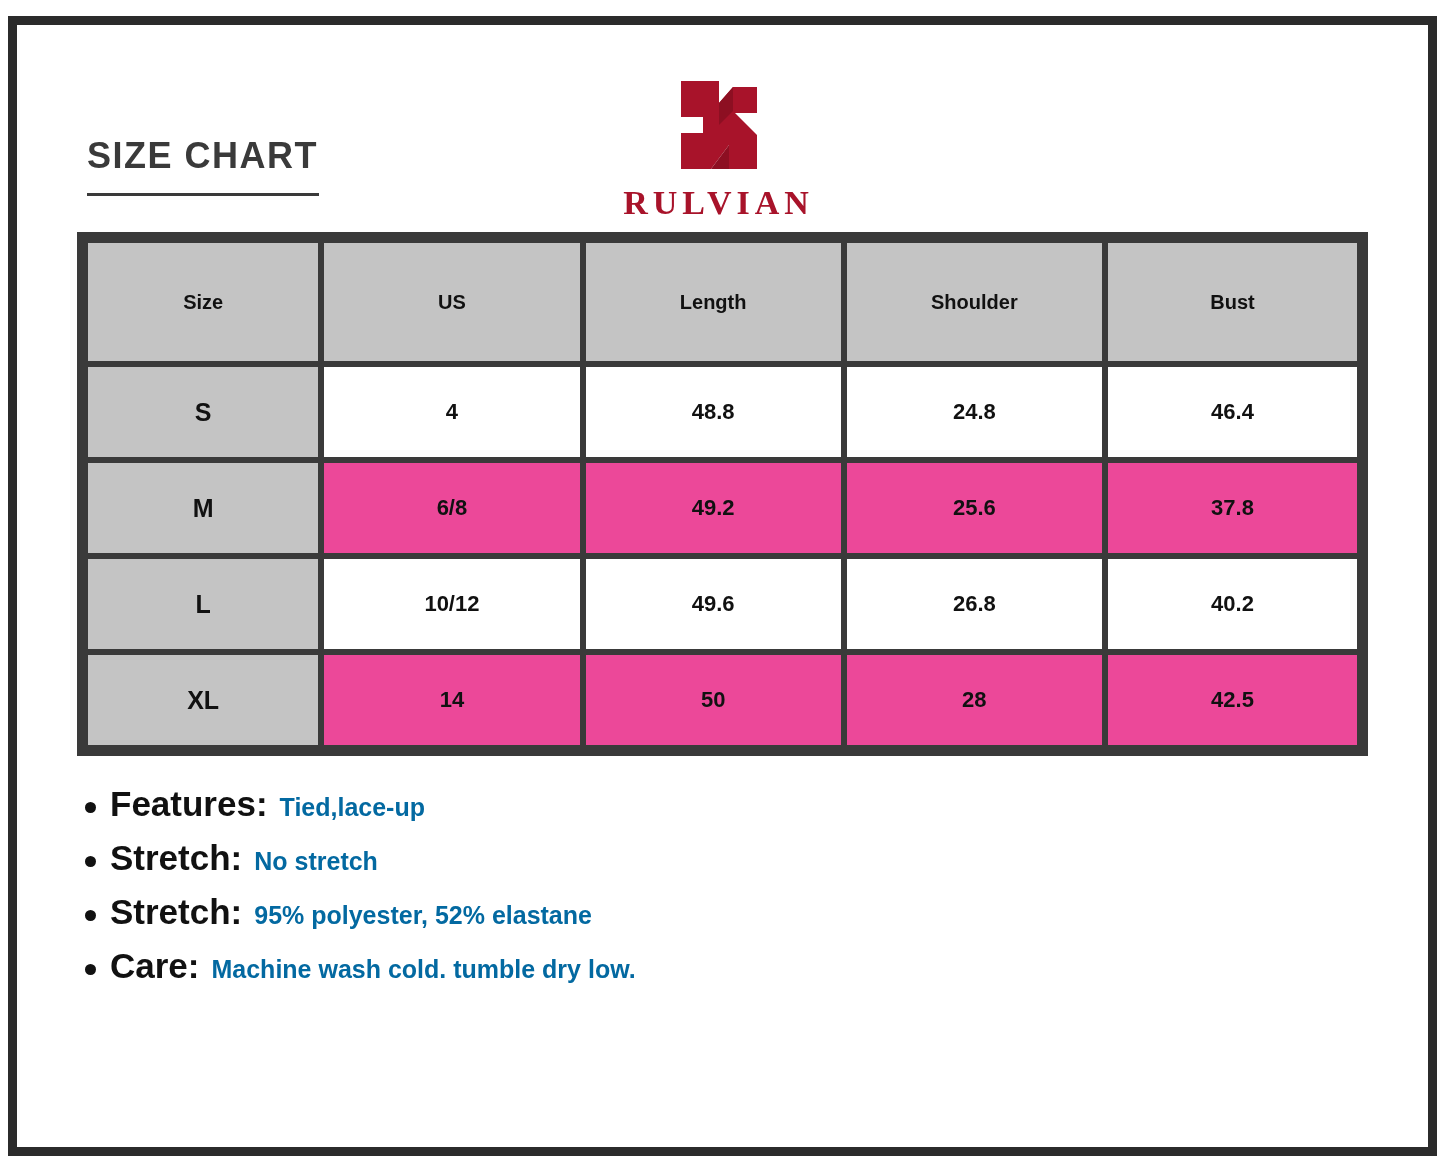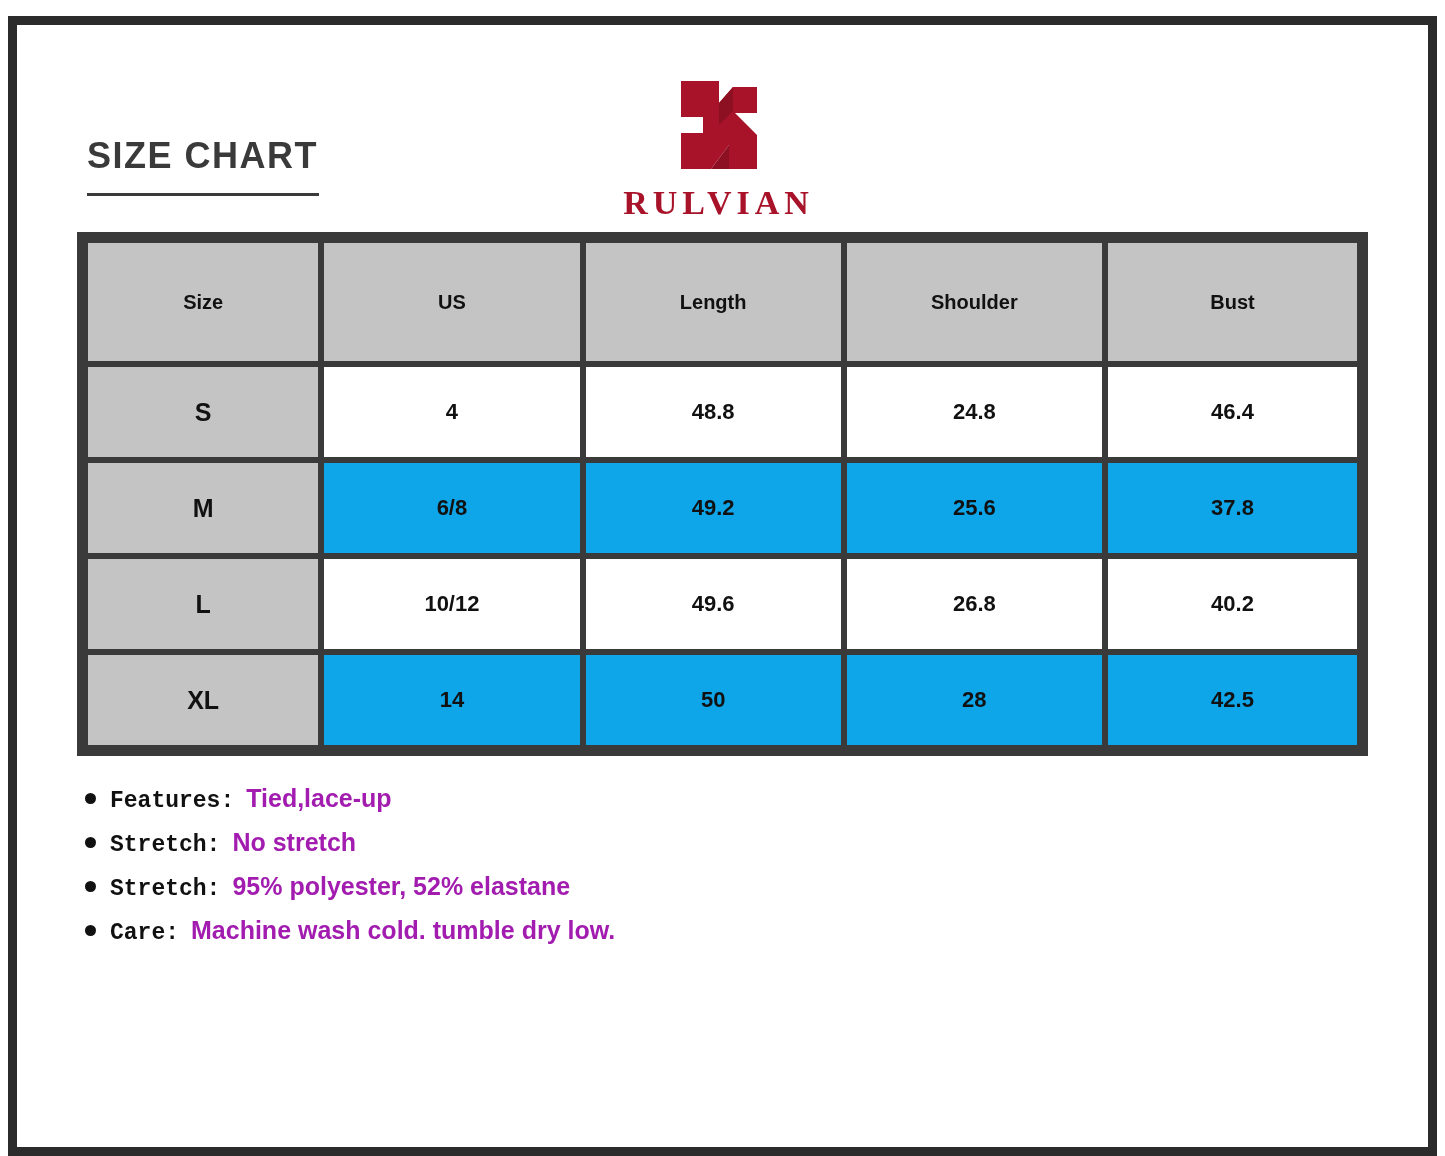--- a/index.html
+++ b/index.html
@@ -115,21 +115,21 @@
   table.size-chart thead td {
     background: #c4c4c4;
     font-size: 20px;
     height: 118px;
   }
   table.size-chart tbody td.size-cell {
     background: #c4c4c4;
     font-size: 25px;
   }
   table.size-chart tbody tr.alt td {
-    background: #0ea5e9;
+    background: #ec4899;
   }
   table.size-chart tbody tr.alt td.size-cell {
     background: #c4c4c4;
   }
   .col-size  { width: 18.5%; }
   .col-us    { width: 20.5%; }
   .col-len   { width: 20.5%; }
   .col-sho   { width: 20.5%; }
   .col-bust  { width: 20%; }
 
@@ -147,29 +147,29 @@
     width: 11px;
     height: 11px;
     border-radius: 50%;
     background: #111111;
     margin-right: 14px;
     flex: 0 0 auto;
     position: relative;
     top: -3px;
   }
   .note-label {
-    font-size: 23px;
+    font-size: 35px;
     font-weight: bold;
     color: #111111;
-    font-family: Liberation Mono, monospace;
+    font-family: Liberation Sans, sans-serif;
   }
   .note-value {
     font-size: 25px;
     font-weight: bold;
-    color: #a21caf;
+    color: #0369a1;
     margin-left: 12px;
     font-family: "Liberation Sans", sans-serif;
   }
 </style>
 </head>
 <body>
 
 <div class="page">
   <div class="outer-frame">
     <div class="inner">

